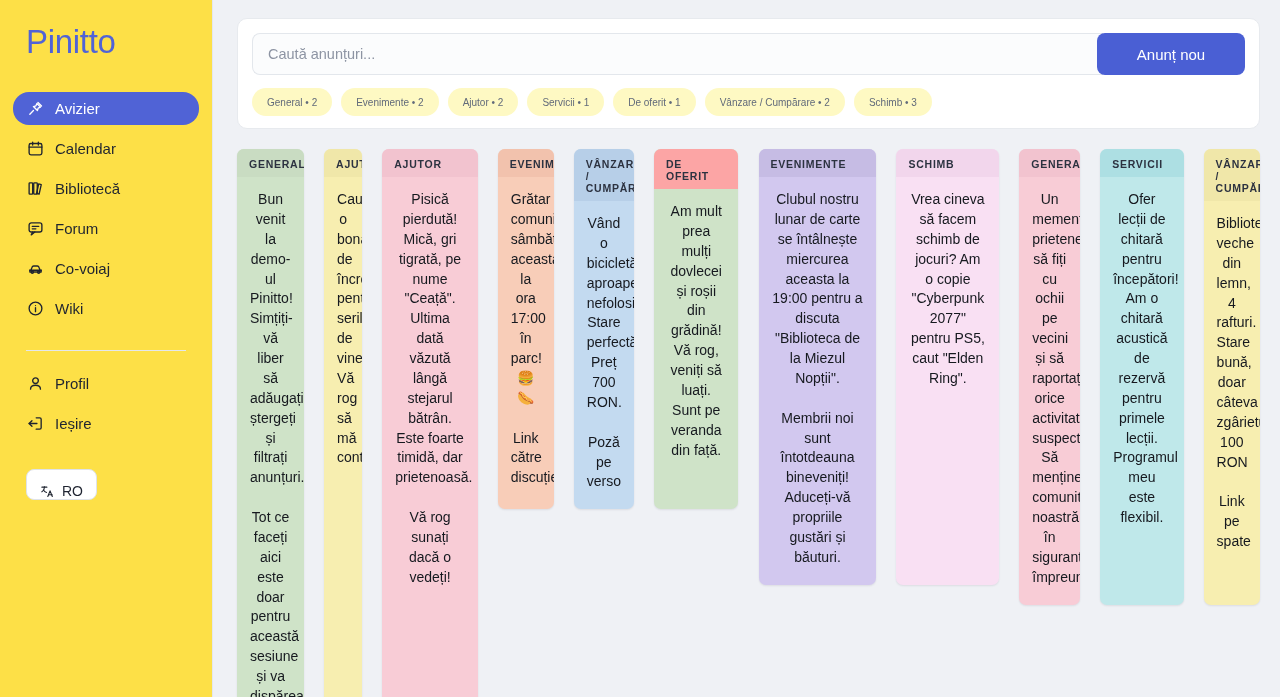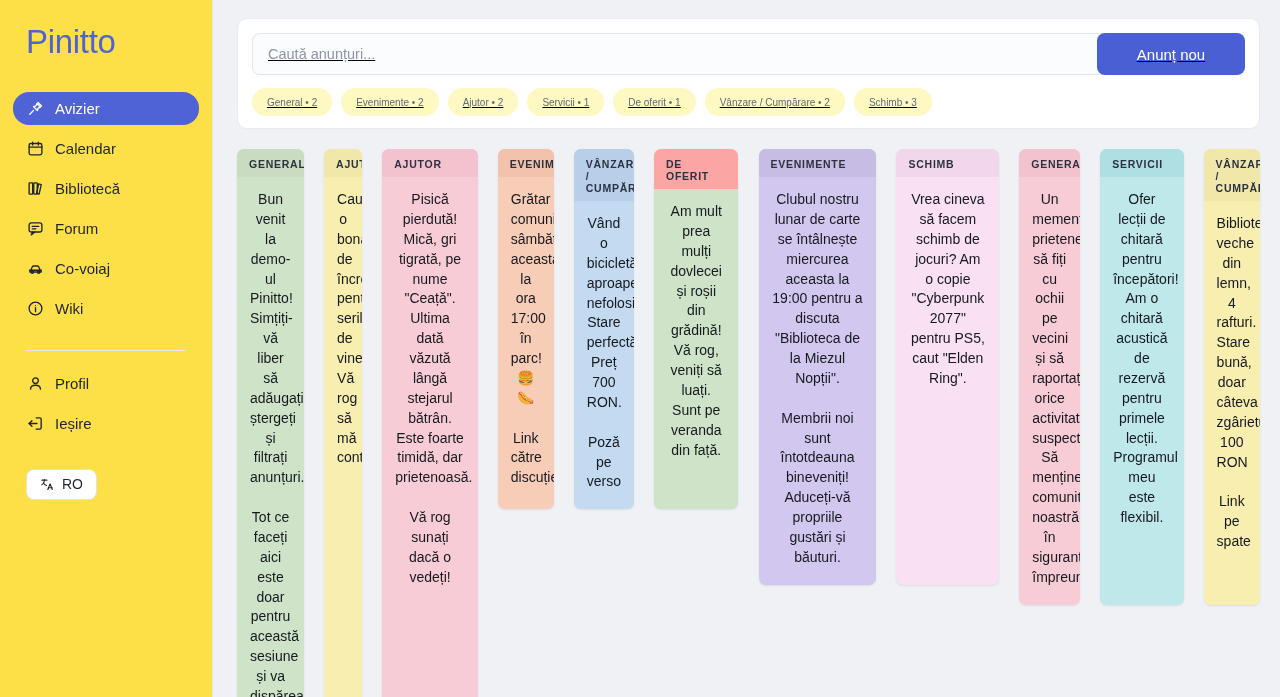--- a/index.html
+++ b/index.html
@@ -42,21 +42,21 @@
     white-space: nowrap;
   }
   .nav-item.active { background: #5063d6; color: #ffffff; }
   .nav-item .ico { width: 18px; height: 18px; display: flex; align-items: center; justify-content: center; flex: 0 0 18px;}
   .nav-item .ico svg { width: 17px; height: 17px; display:block; }
 
   .divider { height: 1px; background: #e4e7ec; margin: 18px 26px 16px 26px; }
 
   .lang-btn {
     margin: 22px 0 0 26px;
-    display: inline-flex; align-items: center; gap: 7px;
+    display: inline-flex; align-items: flex-end; gap: 7px;
     border: 1px solid #dfe3e9;
     border-radius: 8px;
     background: #fff;
     height: 31px;
     padding: 0 13px;
     font-size: 14px;
     color: #1f2430;
     cursor: pointer;
     width: max-content;
   }
@@ -68,21 +68,20 @@
     height: 697px;
     padding: 18px 20px 0 24px;
     overflow: hidden;
   }
   .toolbar {
     background: #ffffff;
     border: 1px solid #e7eaee;
     border-radius: 10px;
     padding: 14px 14px 12px 14px;
     margin-bottom: 20px;
-    text-decoration: underline;
   }
   .search-row { display: flex; align-items: stretch; }
   .search-input {
     flex: 1 1 auto;
     height: 42px;
     border: 1px solid #e3e7ec;
     border-right: none;
     border-radius: 8px 0 0 8px;
     background: #fbfcfd;
     padding: 0 15px;

